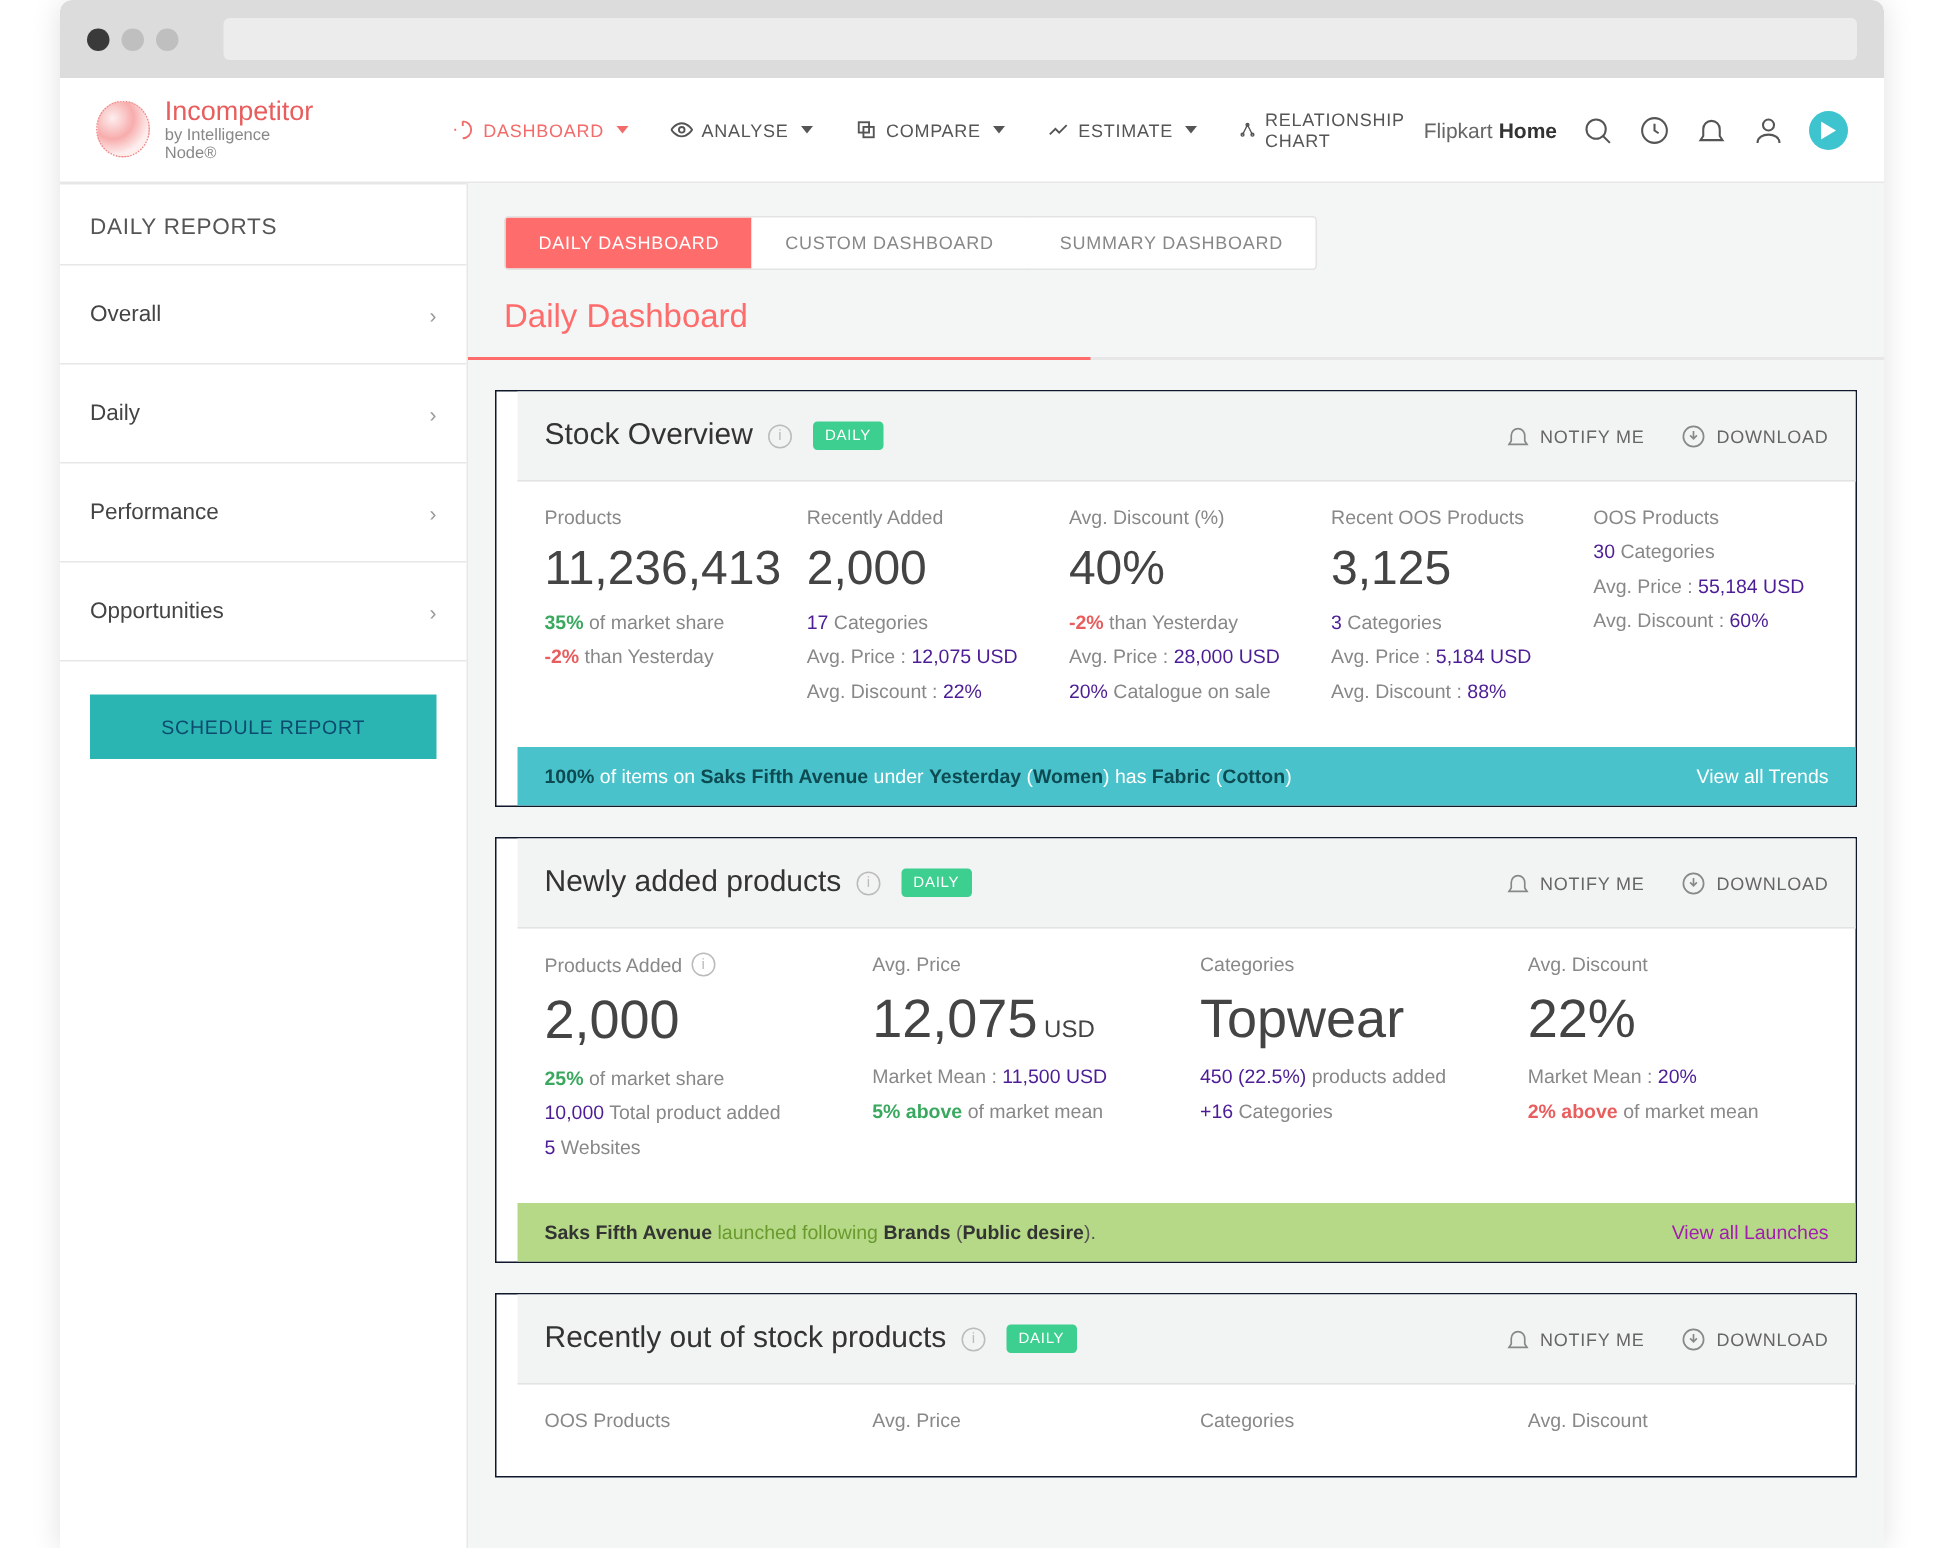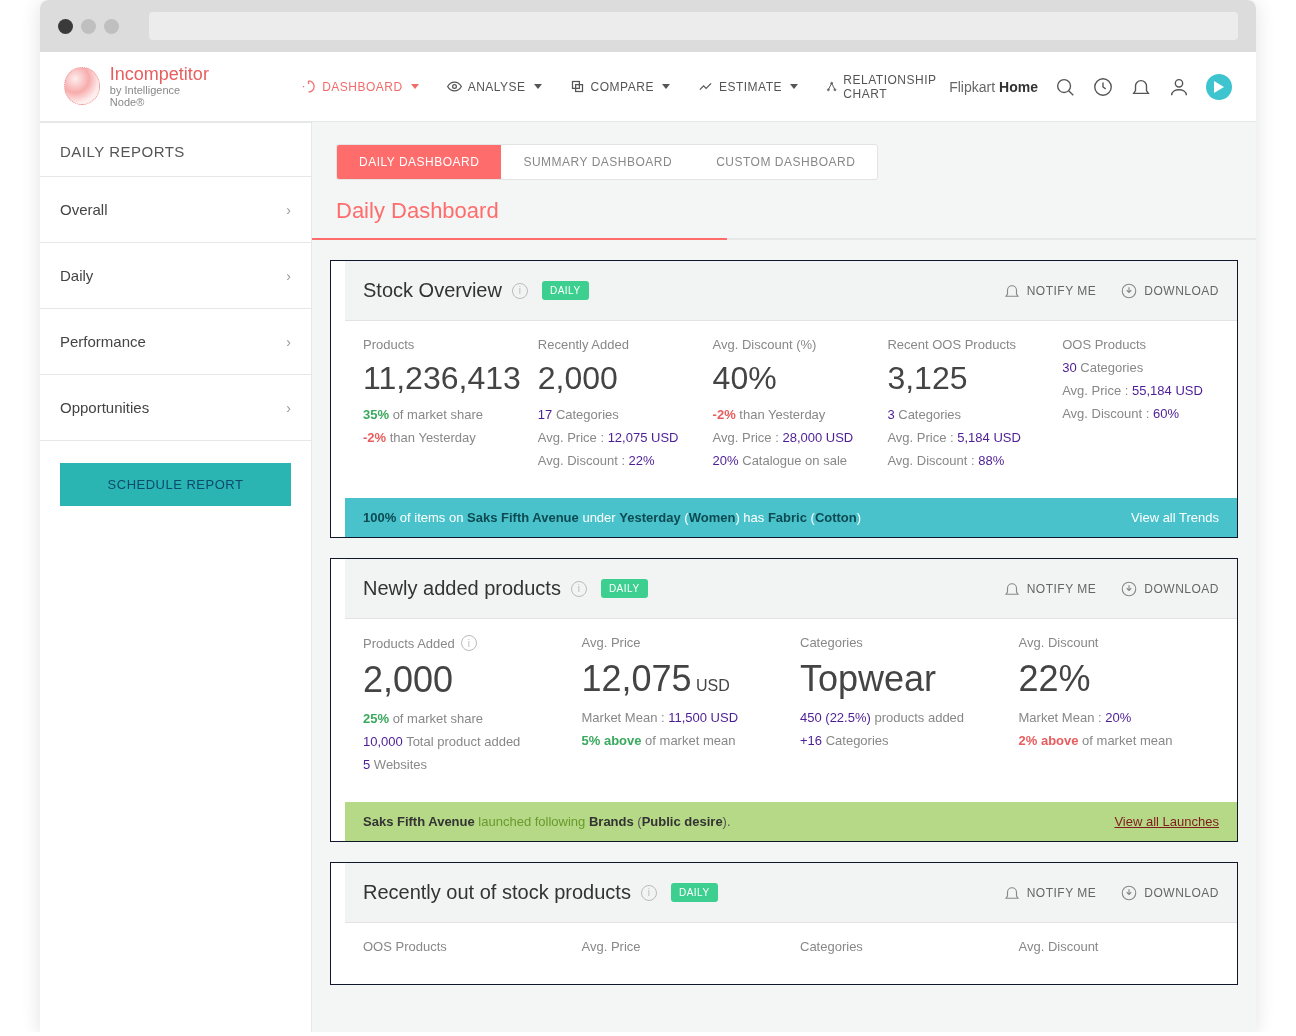--- a/index.html
+++ b/index.html
@@ -59,21 +59,21 @@
 .col .line { font-size:13px; color:#888; margin-bottom:8px;}
 .col .line b { color:#4c1d95; font-weight:400;text-align:right;}
 .col .line .grn { color:#3aa95f; font-weight:600;}
 .col .line .red { color:#e85d5d; font-weight:600;}
 .banner { padding:12px 18px; display:flex; align-items:center; font-size:13px;}
 .banner.teal { background:#49c2cb; color:#fff;}
 .banner.teal b { color:#0d4a52; font-weight:600;}
 .banner.teal .link { margin-left:auto; color:#fff; cursor:pointer;}
 .banner.green { background:#b5d986; color:#555;}
 .banner.green b { color:#333; font-weight:600;}
-.banner.green .link { margin-left:auto; color:#7f1d1d; cursor:pointer;text-decoration:underline;}
+.banner.green .link { margin-left:auto; color:#a21caf; cursor:pointer;}
 </style>
 </head>
 <body>
 
 <div class="browser-frame">
   <div class="browser-bar">
     <div class="dots">
         <span class="dot"></span>
         <span class="dot g"></span>
         <span class="dot g"></span>
@@ -179,22 +179,22 @@
             <span>Opportunities</span>
             <span class="chevr">›</span>
           </div>
         <div class="schedule-btn">SCHEDULE REPORT</div>
       </div>
 
       <div class="main">
         <div class="tabs-row">
           <div class="tabs">
             <div class="tab active">DAILY DASHBOARD</div>
+            <div class="tab">CUSTOM DASHBOARD</div>
             <div class="tab">SUMMARY DASHBOARD</div>
-            <div class="tab">CUSTOM DASHBOARD</div>
           </div>
         </div>
         <div class="page-title">Daily Dashboard</div>
         <div class="title-underline"></div>
 
         <div class="card">
           <div class="card-head">
             <span class="card-title">Stock Overview</span>
             <span class="info-ic">i</span>
             <span class="badge">DAILY</span>

